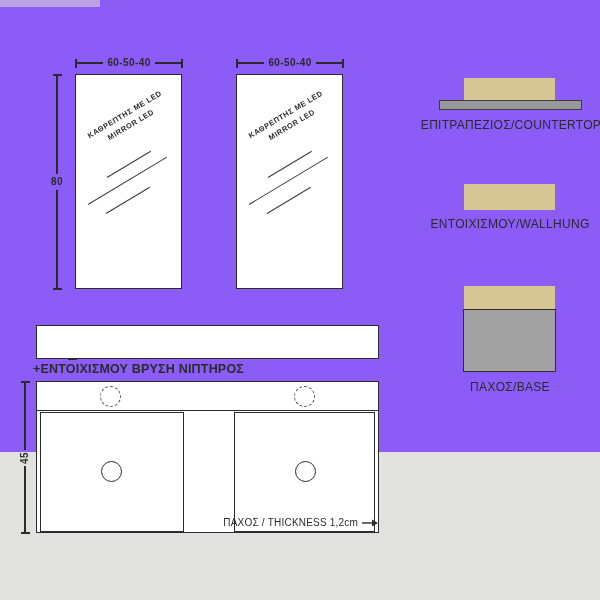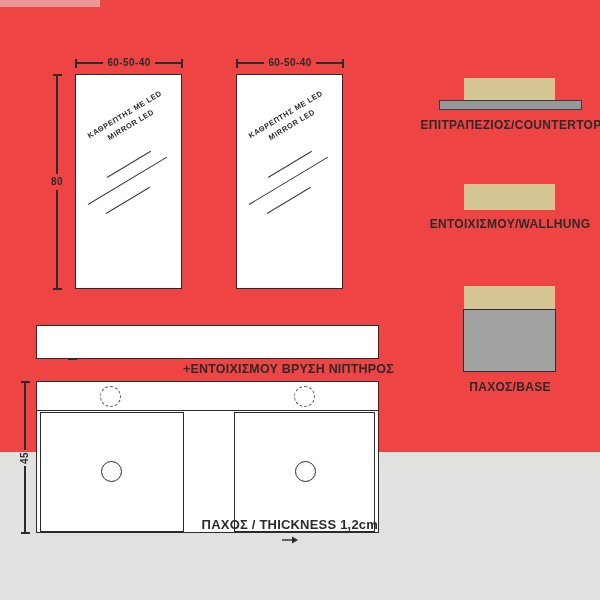--- a/index.html
+++ b/index.html
@@ -3,21 +3,21 @@
 <meta charset="utf-8">
 <style>
   html,body{margin:0;padding:0;}
   body{
     width:600px;height:600px;overflow:hidden;
     background:#e1e1df;
     font-family:"Liberation Sans","DejaVu Sans",sans-serif;
     color:#2b2b2b;
     -webkit-font-smoothing:antialiased;
   }
-  .screen{position:relative;width:600px;height:452px;background:#ef4444;}
+  .screen{position:relative;width:600px;height:452px;background:#8b5cf6;}
 
   
   .hdim{position:absolute;display:flex;align-items:center;height:14px;}
   .hdim .cap{width:2px;height:9px;background:#2b2b2b;flex:0 0 auto;}
   .hdim .hline{flex:1 1 auto;height:2px;background:#2b2b2b;}
   .dimtext{
     flex:0 0 auto;padding:0 4px;font-size:10px;font-weight:bold;
     letter-spacing:.4px;white-space:nowrap;line-height:1;
   }
   .vdim{position:absolute;display:flex;flex-direction:column;align-items:center;width:14px;}
@@ -43,21 +43,21 @@
   .shine.a{left:31px;top:102px;width:51px;}
   .shine.b{left:12px;top:129px;width:92px;}
   .shine.c{left:30px;top:138px;width:51px;}
 
   
   .countertop-rect{
     position:absolute;left:36px;top:325px;width:341px;height:32px;
     background:#fff;border:1.5px solid #2b2b2b;
   }
   .caption{
-    position:absolute;left:48px;top:362px;width:346px;text-align:right;
+    position:absolute;left:33px;top:362px;width:346px;text-align:left;
     font-size:12.5px;font-weight:bold;letter-spacing:.2px;white-space:nowrap;
   }
 
   
   .basin-outer{
     position:absolute;left:36px;top:381px;width:341px;height:150px;
     background:#fff;border:1.5px solid #2b2b2b;
   }
   .basin-divider{position:absolute;left:0;top:28px;width:100%;height:1px;background:#2b2b2b;}
   .bowl{position:absolute;top:29.5px;height:118px;background:#fff;border:1px solid #2b2b2b;}
@@ -70,29 +70,29 @@
   .hole-dashed.h1{left:63px;}
   .hole-dashed.h2{left:257px;}
   .drain{
     position:absolute;width:19px;height:19px;border-radius:50%;
     border:1.5px solid #2b2b2b;top:79px;background:#fff;
   }
   .drain.d1{left:64px;}
   .drain.d2{left:258px;}
   .thickness-note{
     position:absolute;right:222px;top:517px;display:flex;align-items:center;gap:4px;
-    font-size:13px;font-weight:bold;letter-spacing:.2px;white-space:nowrap;flex-direction:column;
+    font-size:10px;font-weight:normal;letter-spacing:.2px;white-space:nowrap;
   }
   .thickness-note svg{display:block;}
 
   
   .swatch-tan{position:absolute;background:#d6c693;}
   .legend-label{
     position:absolute;transform:translateX(-50%);white-space:nowrap;
-    font-size:12px;font-weight:bold;letter-spacing:.3px;line-height:1;
+    font-size:12px;font-weight:normal;letter-spacing:.3px;line-height:1;
   }
   .counter-bar{
     position:absolute;left:439px;top:100px;width:141px;height:8px;
     background:#97989a;border:1.5px solid #3c3c3e;
   }
   .base-box{
     position:absolute;left:463px;top:309px;width:91px;height:61px;
     background:#a2a2a2;border:1.5px solid #2e2e2e;
   }
   .artifact-strip{position:absolute;left:0;top:0;width:100px;height:7px;background:#e7ddd8;opacity:.55;}

